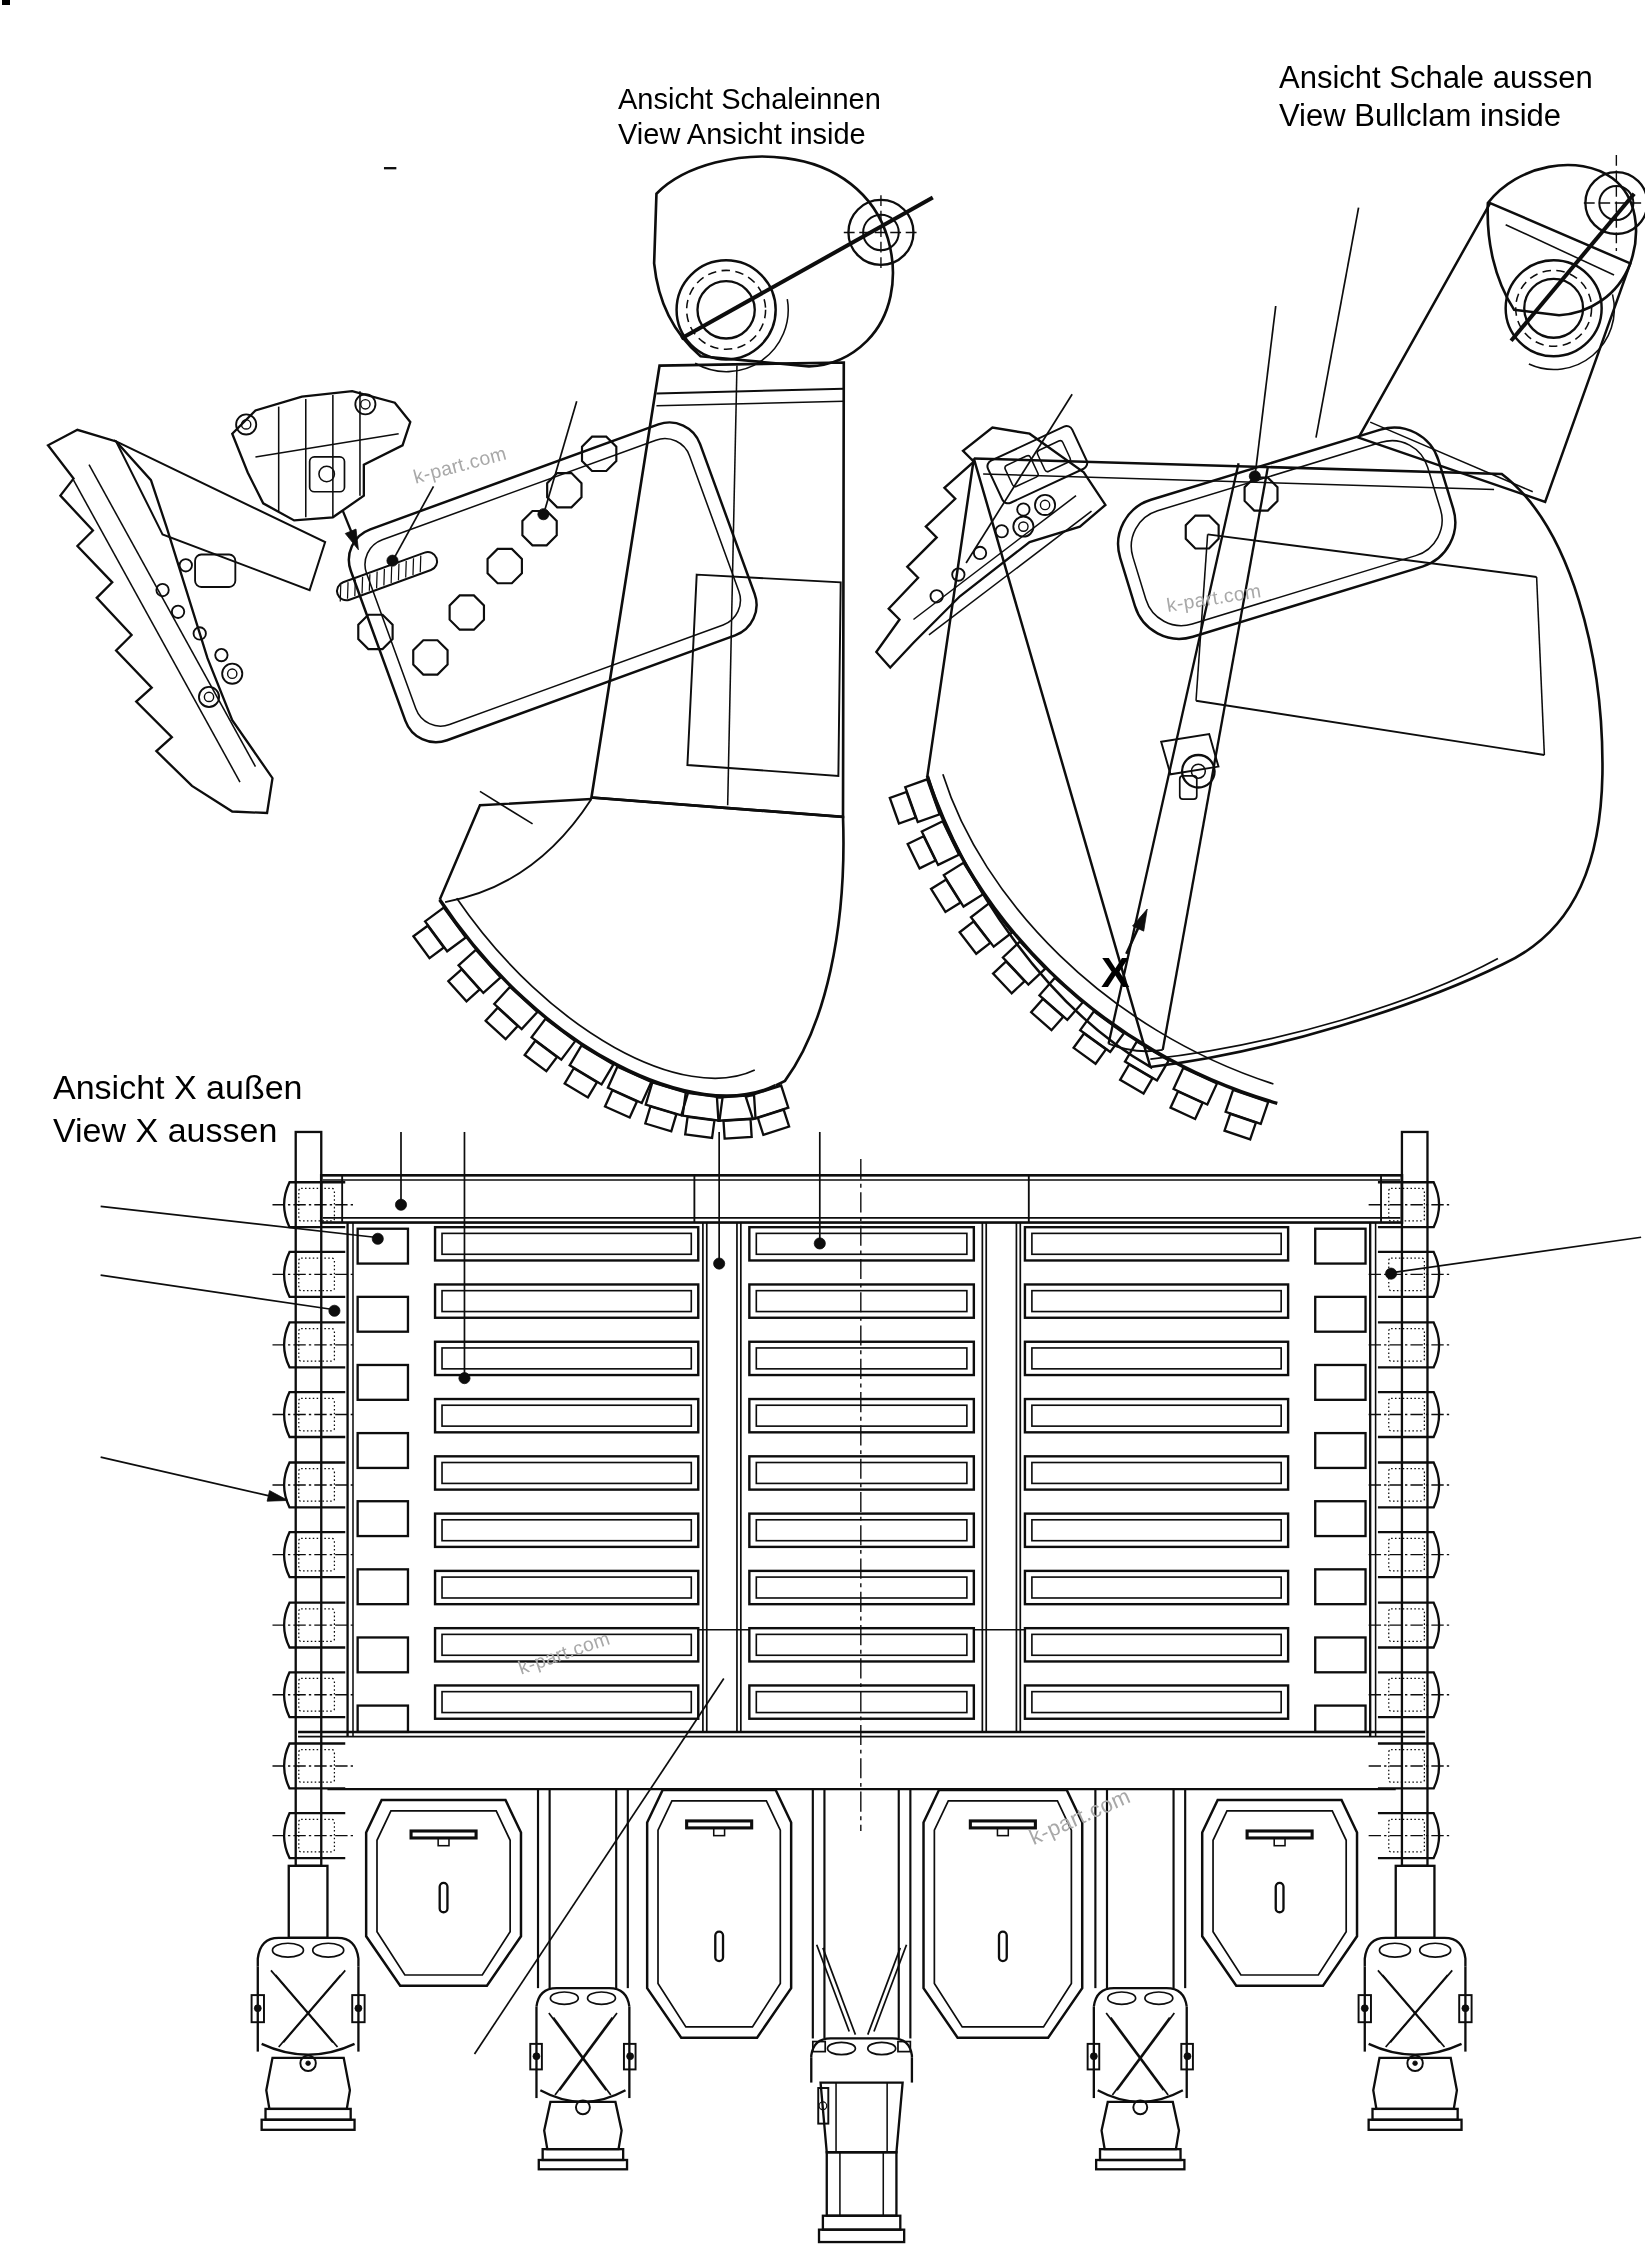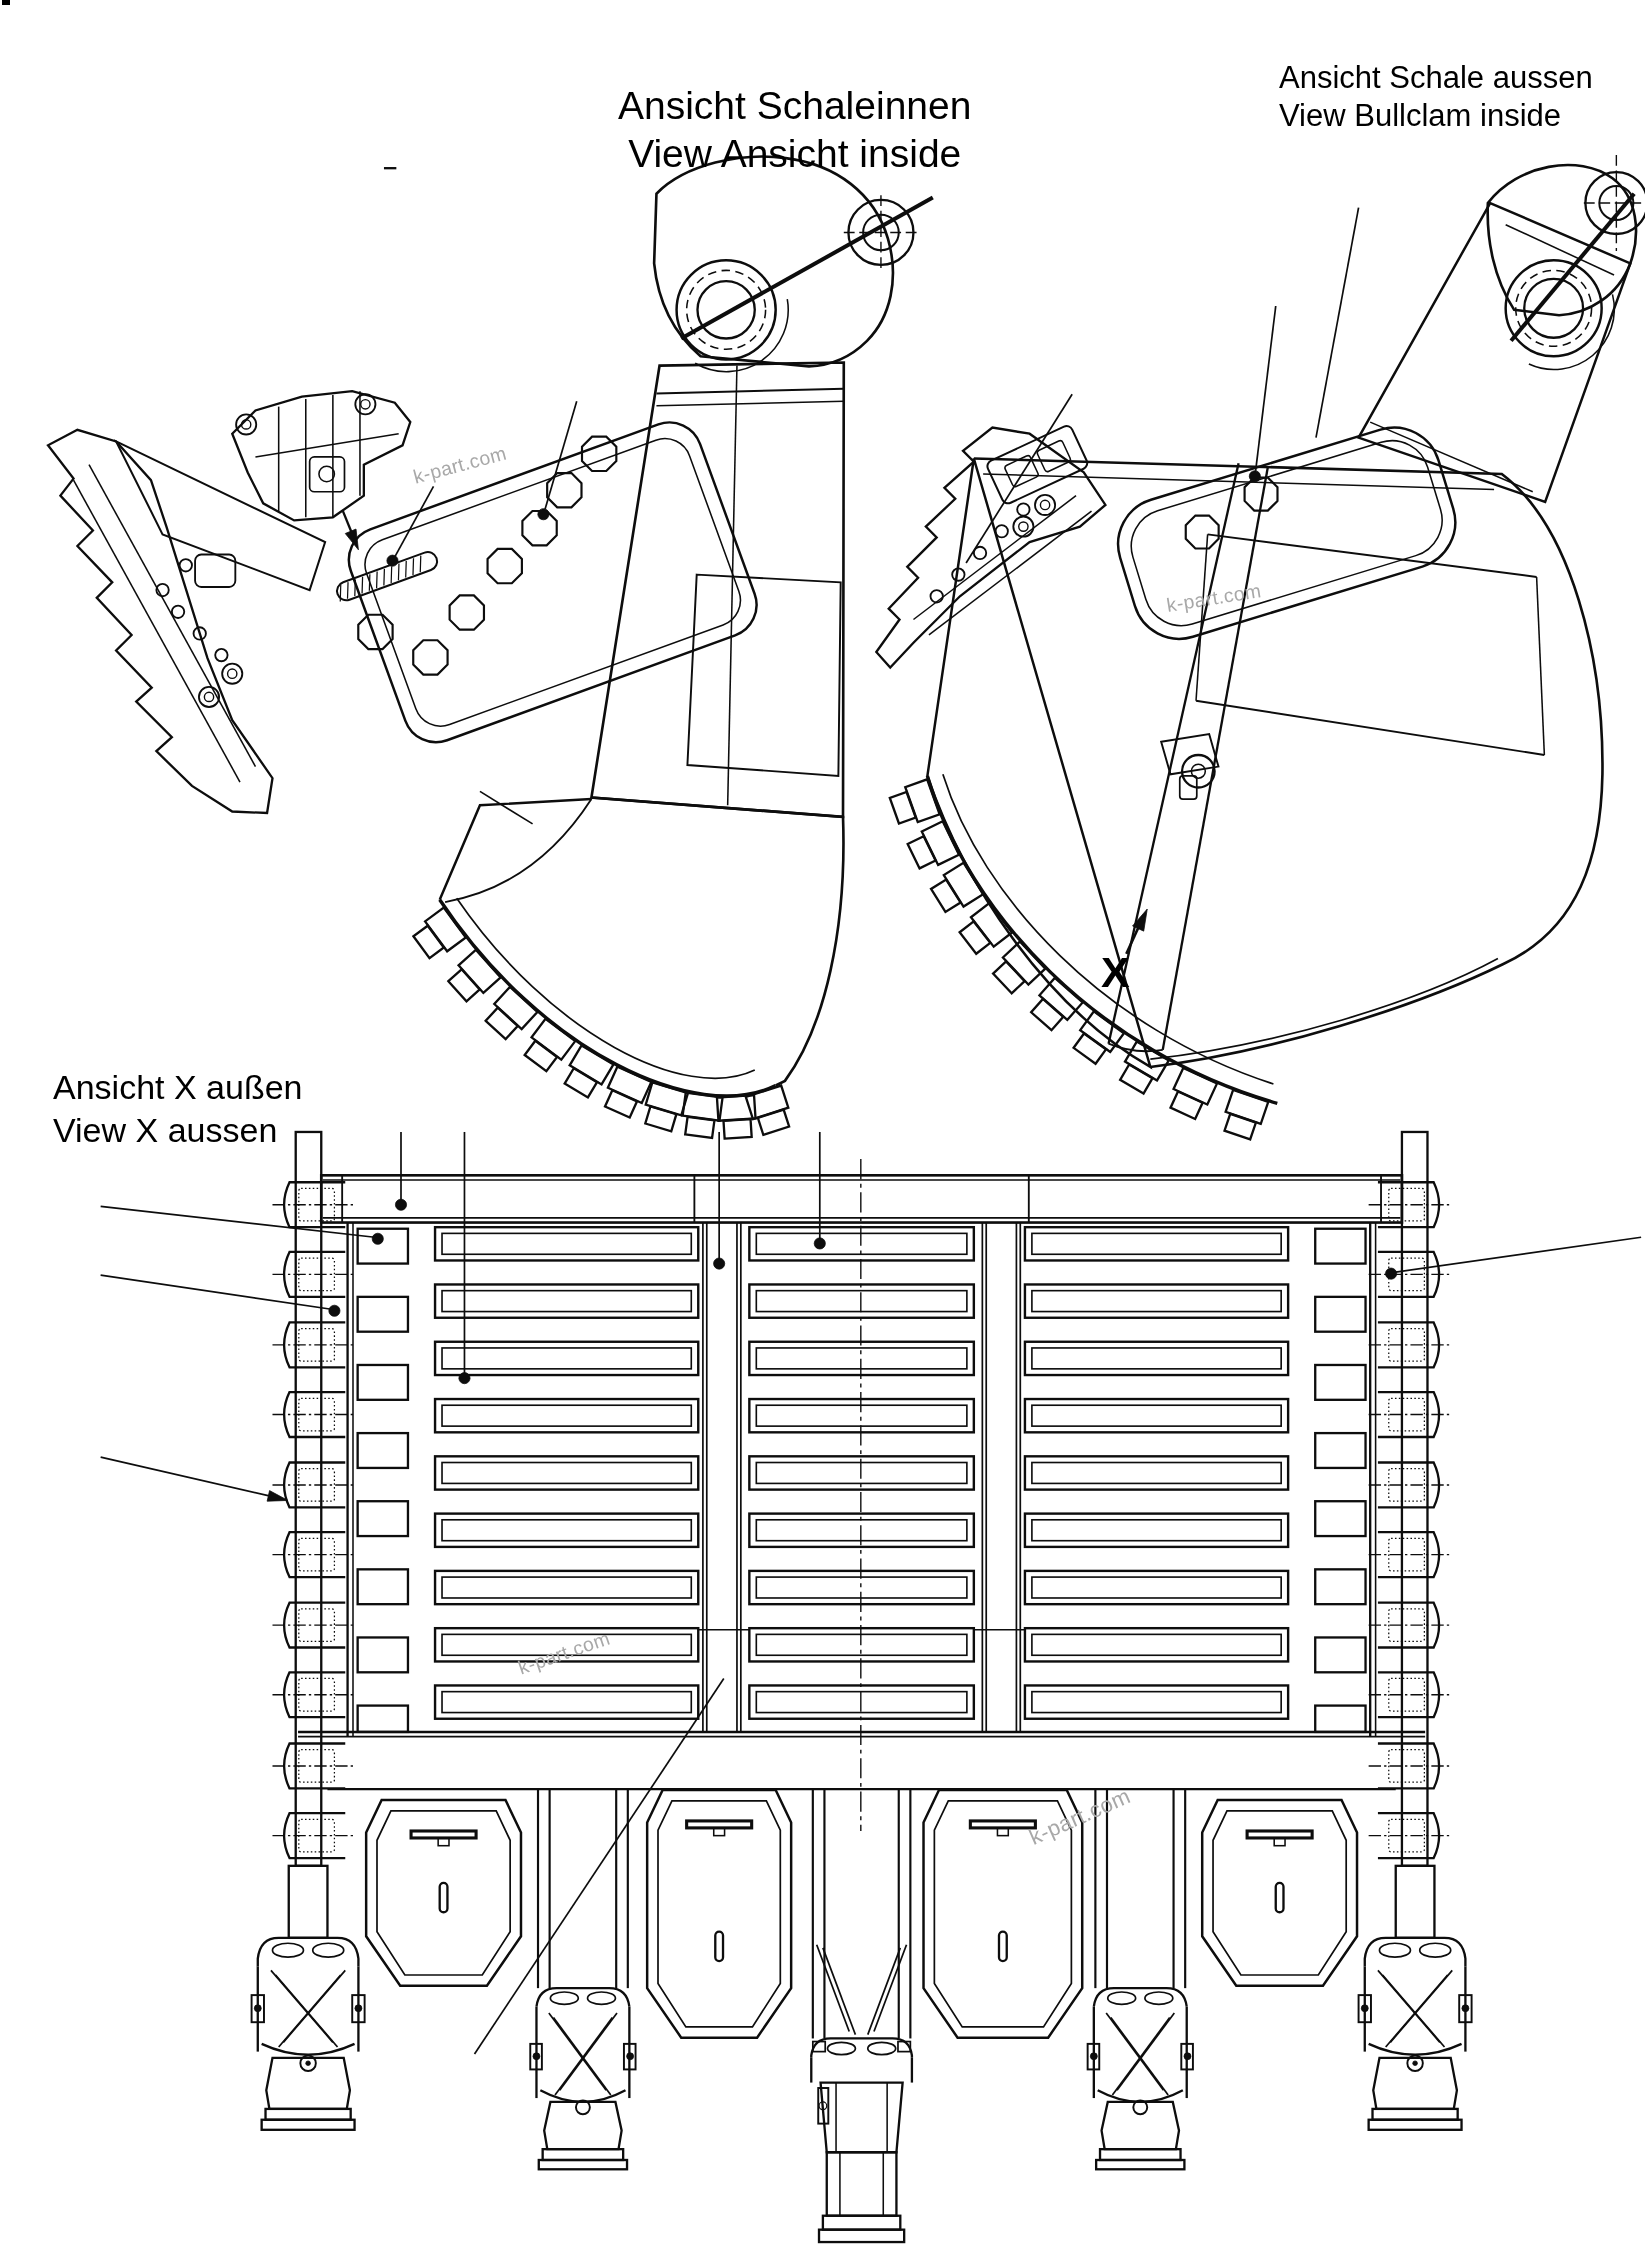--- a/index.html
+++ b/index.html
@@ -1,20 +1,20 @@
 <!DOCTYPE html>
 <html style="font-size:12.4px"><head>
 <meta charset="utf-8">
 <style>
   html,body{margin:0;padding:0;background:#fff;}
   body{width:1645px;height:2250px;position:relative;font-family:"Liberation Sans",sans-serif;overflow:hidden;}
   #art{position:absolute;left:0;top:0;width:1645px;height:2250px;}
   .title{position:absolute;color:#000;white-space:nowrap;}
   .title .l{display:block;}
-  #title-inside{left:618px;top:82px;font-size:39px;line-height:1.22;text-align:center;}
+  #title-inside{left:618px;top:82px;font-size:29px;line-height:1.22;}
   #title-outside{left:1279px;top:59px;font-size:31px;line-height:1.22;}
   #title-viewx{left:53px;top:1066px;font-size:34px;line-height:1.25;}
   .xmark{position:absolute;left:1101px;top:948px;font-size:43px;font-weight:600;color:#000;}
   .wm{position:absolute;color:#a8a8a8;font-size:19.4px;letter-spacing:0.4px;white-space:nowrap;}
   .corner-mark{position:absolute;left:1.5px;top:0;width:8.5px;height:4.6px;background:#000;}
 </style>
 </head>
 <body>
 
 <svg id="art" viewBox="0 0 2125 2906" xmlns="http://www.w3.org/2000/svg">

